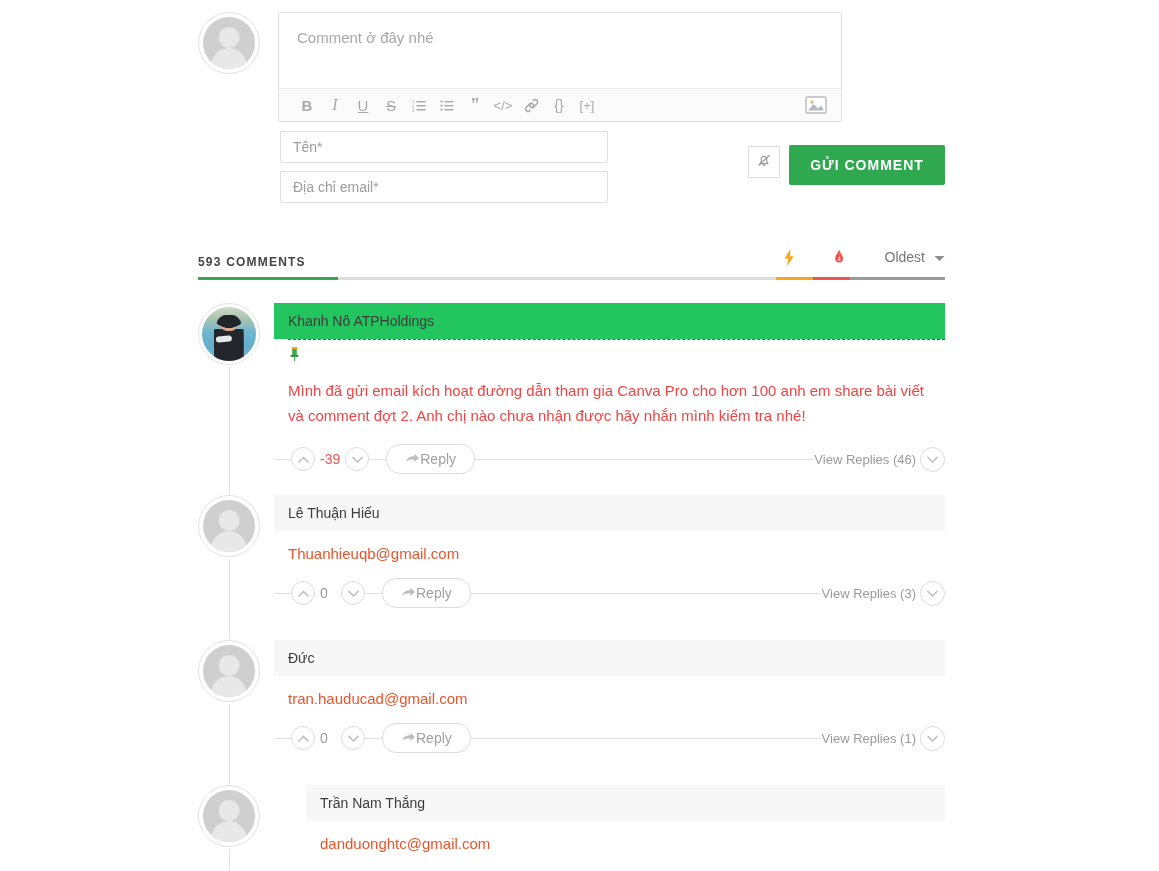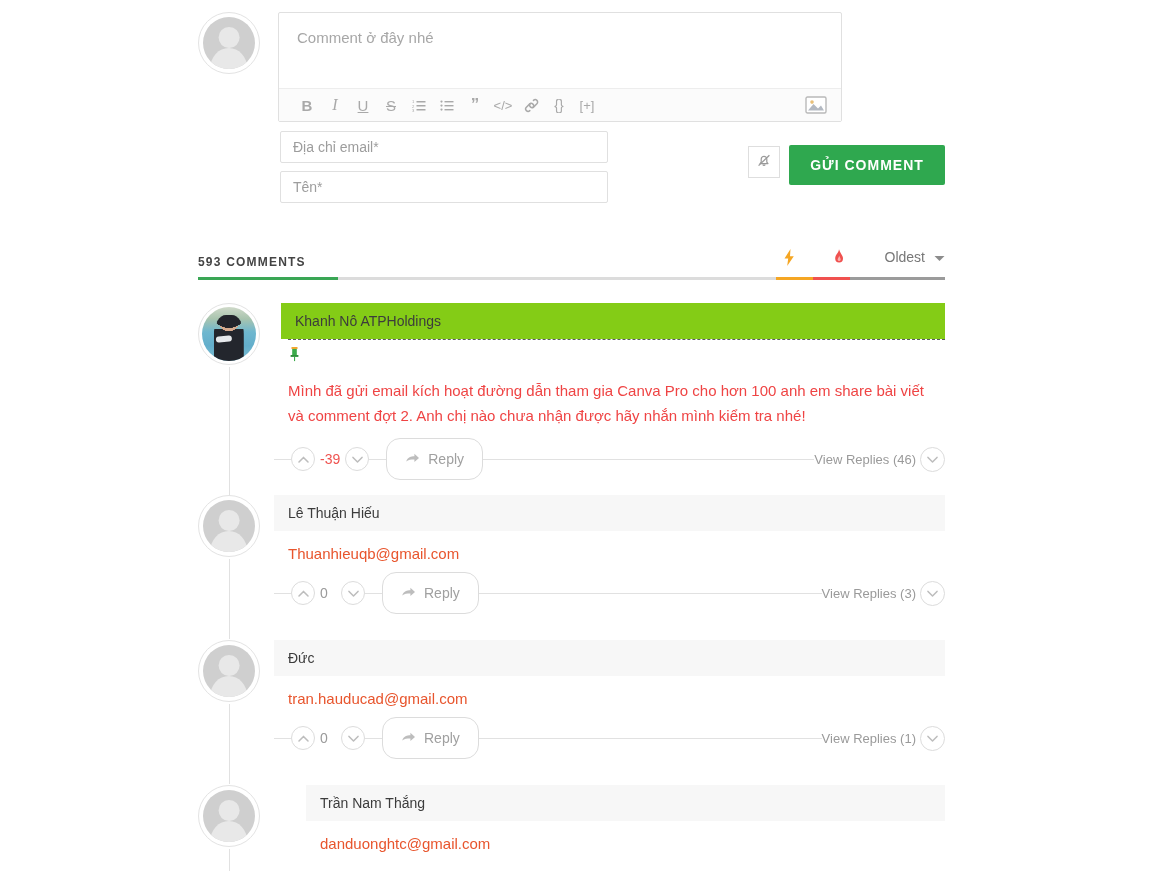--- a/index.html
+++ b/index.html
@@ -133,21 +133,21 @@
   .c-left { width: 62px; flex: 0 0 62px; position: relative; }
   .c-thread {
     position: absolute; left: 31px; top: 64px; bottom: -2px;
     width: 1px; background: #e1e1e1;
   }
   .c-body { flex: 1; padding-left: 14px; position: relative; }
   .c-namerow {
     height: 36px; display: flex; align-items: center;
     padding-left: 14px; font-size: 14px; color: #3c3c3c;
   }
-  .c-namerow.first { background: #84cc16; margin-left: 7px; }
+  .c-namerow.first { background: #22c55e; }
   .c-namerow.plain { background: #f7f7f7; }
   .c-dotted {
     border-top: 1px dashed #5c5c5c; margin-left: 14px;
   }
   .c-pin { padding: 6px 0 0 14px; font-size: 14px; line-height: 1; }
   .c-text {
     padding: 14px 14px 0 14px; font-size: 15px; color: #ef4444; line-height: 25px;
   }
   .c-email {
     padding: 14px 14px 0 14px; font-size: 15px; color: #e8552d;
@@ -163,22 +163,22 @@
     width: 24px; height: 24px; border-radius: 50%; border: 1px solid #dcdcdc;
     background: #fff; display: flex; align-items: center; justify-content: center;
     cursor: pointer; flex: 0 0 24px;
   }
   .vote-count {
     min-width: 26px; font-size: 14px; color: #9a9a9a;
     padding: 0 5px;
   }
   .vote-count.neg { color: #ef5350; }
   .reply-btn {
-    height: 42px; border: 1px solid #dcdcdc; border-radius: 14px; background: #fff;
-    display: flex; align-items: center; gap: 8px; padding: 0 18px;
+    height: 30px; border: 1px solid #dcdcdc; border-radius: 14px; background: #fff;
+    display: flex; align-items: center; padding: 0 18px;
     font-size: 14px; color: #a0a0a0; cursor: pointer; margin-left: 0;
   }
   .act-line { flex: 1; height: 1px; background: #e1e1e1; }
   .vr {
     font-size: 13px; color: #9a9a9a; margin-right: 4px; cursor: pointer; white-space: nowrap;
   }
   .vr-btn {
     width: 25px; height: 25px; border-radius: 50%; border: 1px solid #dcdcdc;
     background: #fff; display: flex; align-items: center; justify-content: center;
     cursor: pointer; flex: 0 0 25px;
@@ -242,22 +242,22 @@
             <rect x="1" y="1.5" width="20" height="16" rx="1.5" fill="#fff" stroke="#b9b9b9" stroke-width="1.4"></rect>
             <circle cx="7" cy="6.6" r="1.8" fill="#e8c07a"></circle>
             <path d="M3 15 L8.5 8.5 L13 13 L16 10 L19 15 Z" fill="#b3b9c2"></path>
           </svg>
         </div>
       </div>
     </div>
   </div>
 
   <div class="fields">
+    <div class="field">Tên*</div>
     <div class="field">Địa chỉ email*</div>
-    <div class="field">Tên*</div>
   </div>
 
   <div class="bell-btn">
     <span>
       <svg width="18" height="18" viewBox="0 0 18 18">
         <path d="M5 12.6 h8 l-1.2 -1.4 v-3 a2.8 2.8 0 0 0 -5.6 0 v3 Z" fill="none" stroke="#9a9a9a" stroke-width="1.2" stroke-linejoin="round"></path>
         <path d="M7.8 13.6 a1.3 1.3 0 0 0 2.4 0" fill="none" stroke="#9a9a9a" stroke-width="1.2"></path>
         <line x1="3.6" y1="14.6" x2="14.4" y2="4.2" stroke="#9a9a9a" stroke-width="1.3"></line>
       </svg>
     </span>

